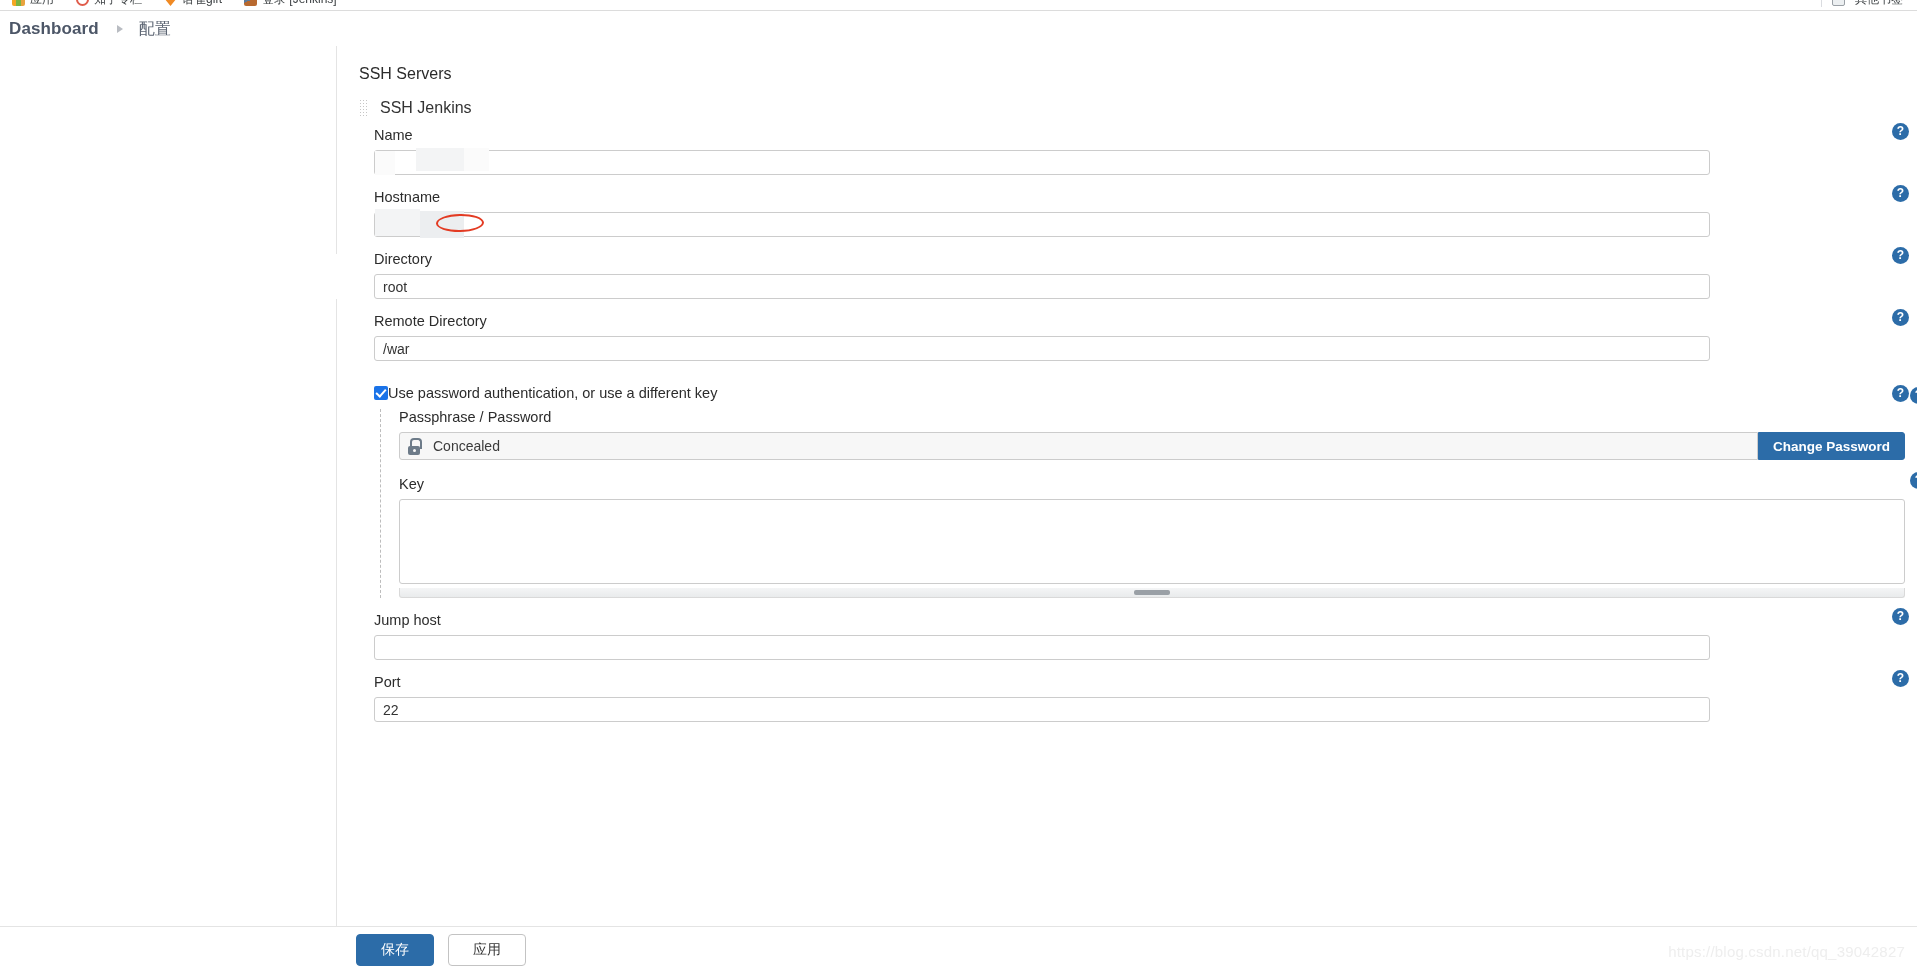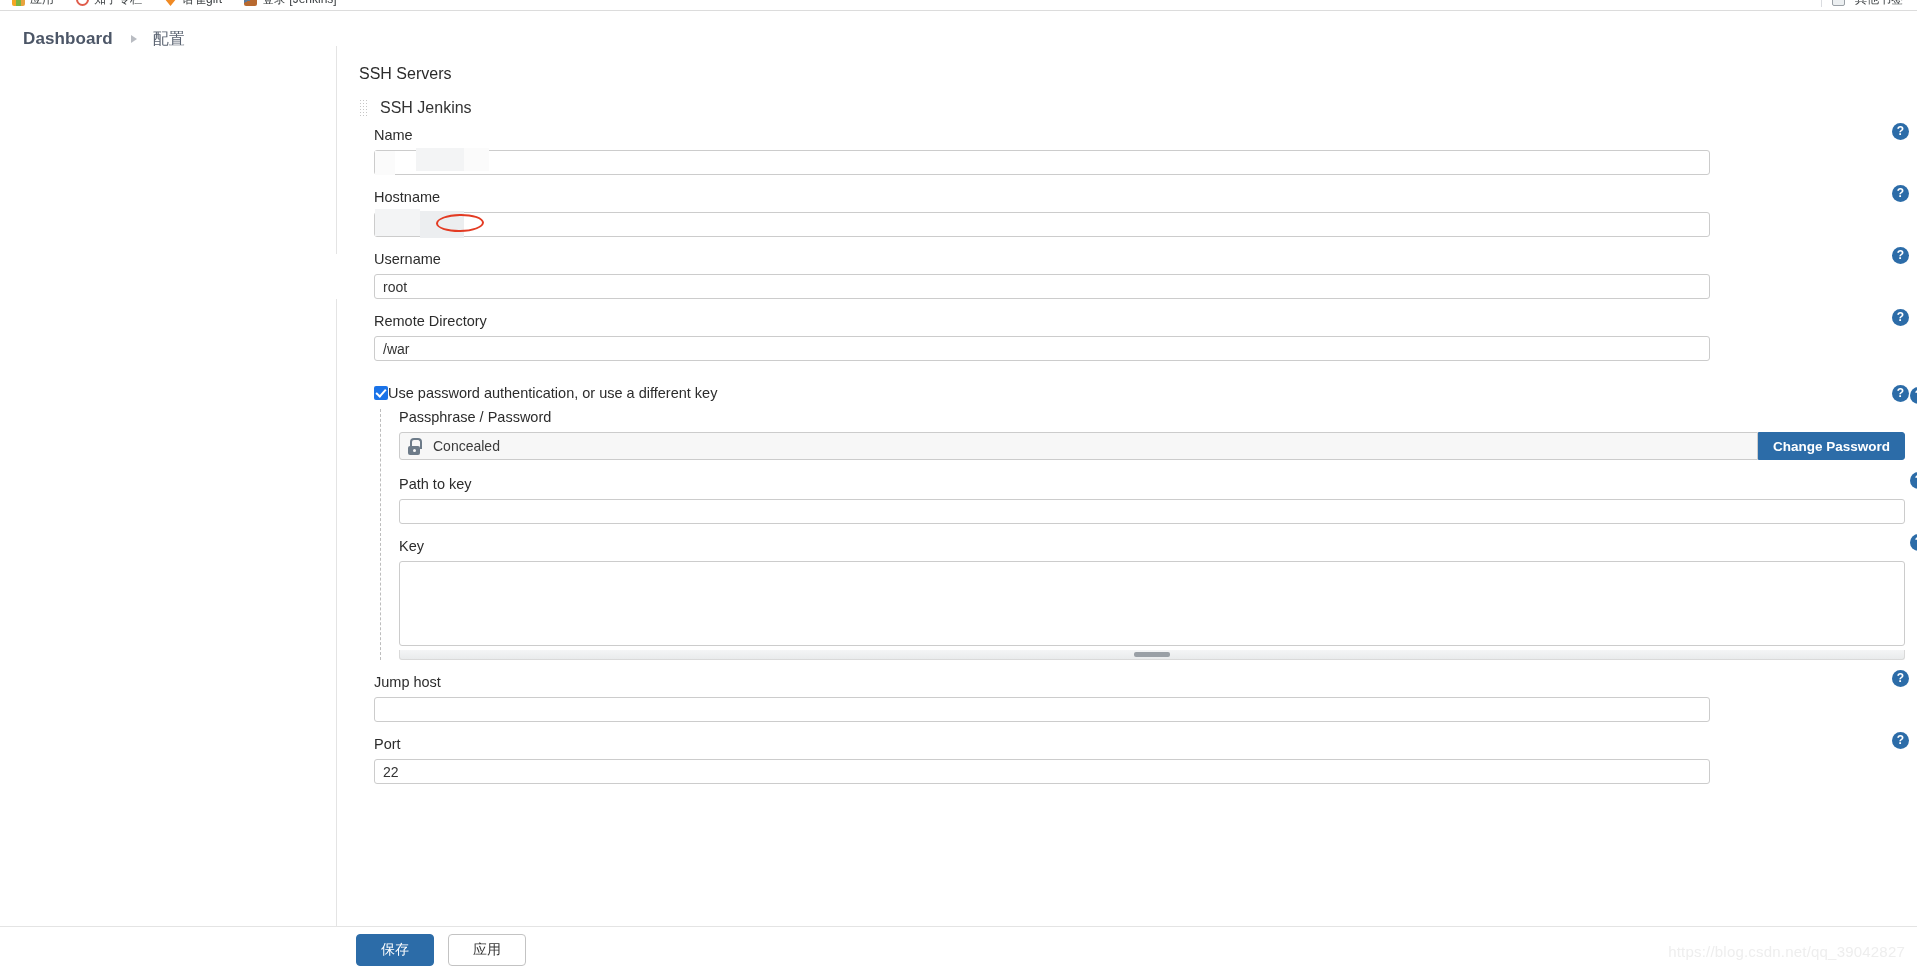--- a/index.html
+++ b/index.html
@@ -40,26 +40,26 @@
   .fav-box { background: #eceff1; border: 1px solid #9aa0a6; border-radius: 2px; }
   .bm-right {
     position: absolute; right: 14px; top: -9px;
     display: flex; align-items: center; gap: 10px;
     font-size: 12px; color:#3c4043; white-space: nowrap;
   }
   .bm-sep { width:1px; height:14px; background:#dadce0; }
 
   
   .topbar {
-    position: absolute; top: 22px; left: 0;
+    position: absolute; top: 12px; left: 0;
     width: 1917px; height: 35px;
     background: #ffffff;
     border-bottom: 1px solid #e7e7e7;
     display: flex; align-items: center;
-    padding-left: 23px;
+    padding-left: 9px;
   }
   .crumb-home {
     font-size: 17px; font-weight: bold; color: #4c5667; letter-spacing: .1px;
   }
   .crumb-arrow {
     width: 0; height: 0; margin: 0 16px 0 18px;
     border-left: 6px solid #b9bcc2;
     border-top: 4px solid transparent;
     border-bottom: 4px solid transparent;
   }
@@ -317,21 +317,21 @@
       <div class="field">
         <label class="field-label">Hostname</label>
         <input class="inp" value="" style="">
         <span class="redact g2" style="left:1px;  top:20px; width:45px; height:27px;"></span>
         <span class="redact g3" style="left:46px; top:22px; width:44px; height:27px;"></span>
         <span class="ellipse-annot" style="left:62px; top:25px;"></span>
         <span class="help">?</span>
       </div>
 
       <div class="field">
-        <label class="field-label">Username</label>
+        <label class="field-label">Directory</label>
         <input class="inp" value="root" style="">
         <span class="help">?</span>
       </div>
 
       <div class="field">
         <label class="field-label">Remote Directory</label>
         <input class="inp" value="/war" style="">
         <span class="help">?</span>
       </div>
 
@@ -350,25 +350,20 @@
               <span class="lock">
                   <span class="keyhole"></span>
                 </span>
               <span class="pw-text">Concealed</span>
             </div>
             <button class="btn-change">Change Password</button>
           </div>
           <span class="help" style="right:-50px; top:-22px;">?</span>
         </div>
 
-        <div class="field">
-          <label class="field-label">Path to key</label>
-          <input class="inp" value="" style="">
-          <span class="help" style="right:-50px;">?</span>
-        </div>
 
         <div class="field" style="margin-bottom:8px;">
           <label class="field-label">Key</label>
           <textarea class="key-area" style=""></textarea>
           <div class="key-scroll">
             <span class="key-thumb"></span>
           </div>
           <span class="help" style="right:-50px;">?</span>
         </div>
 

